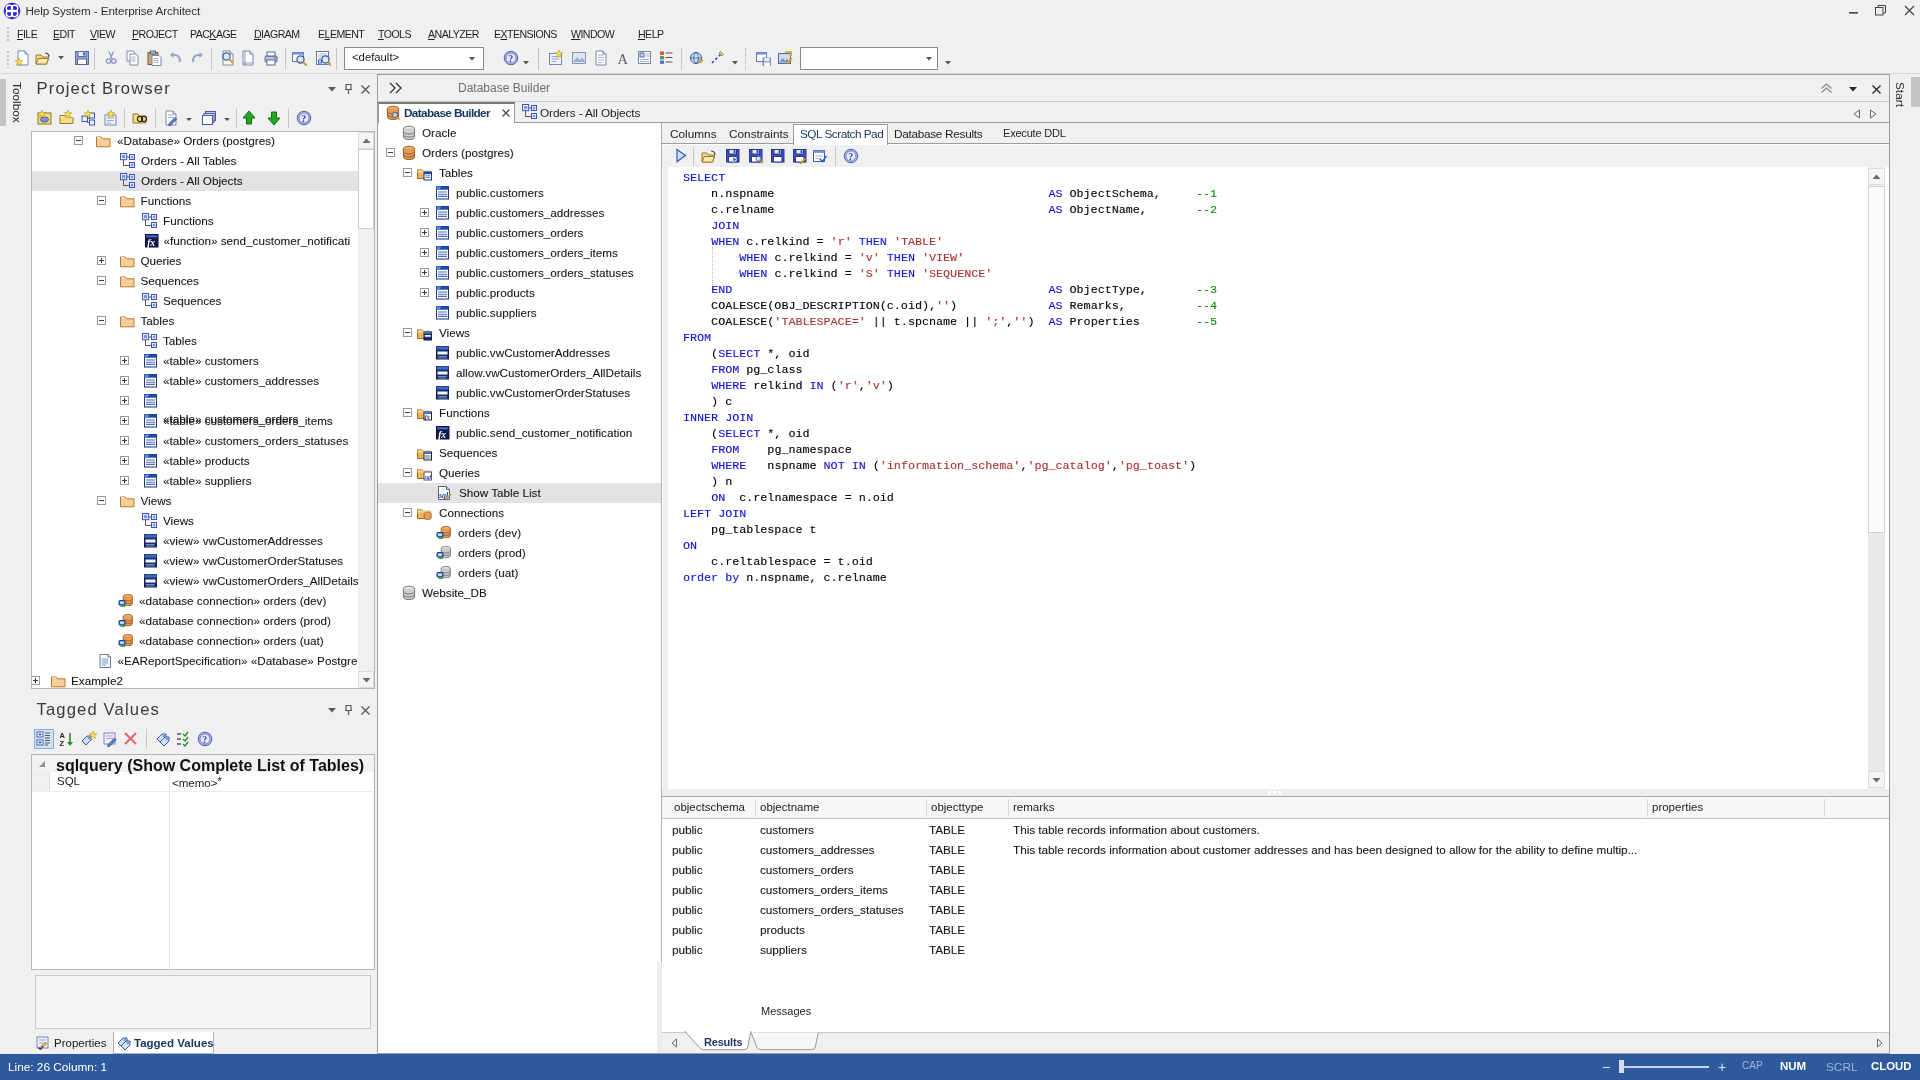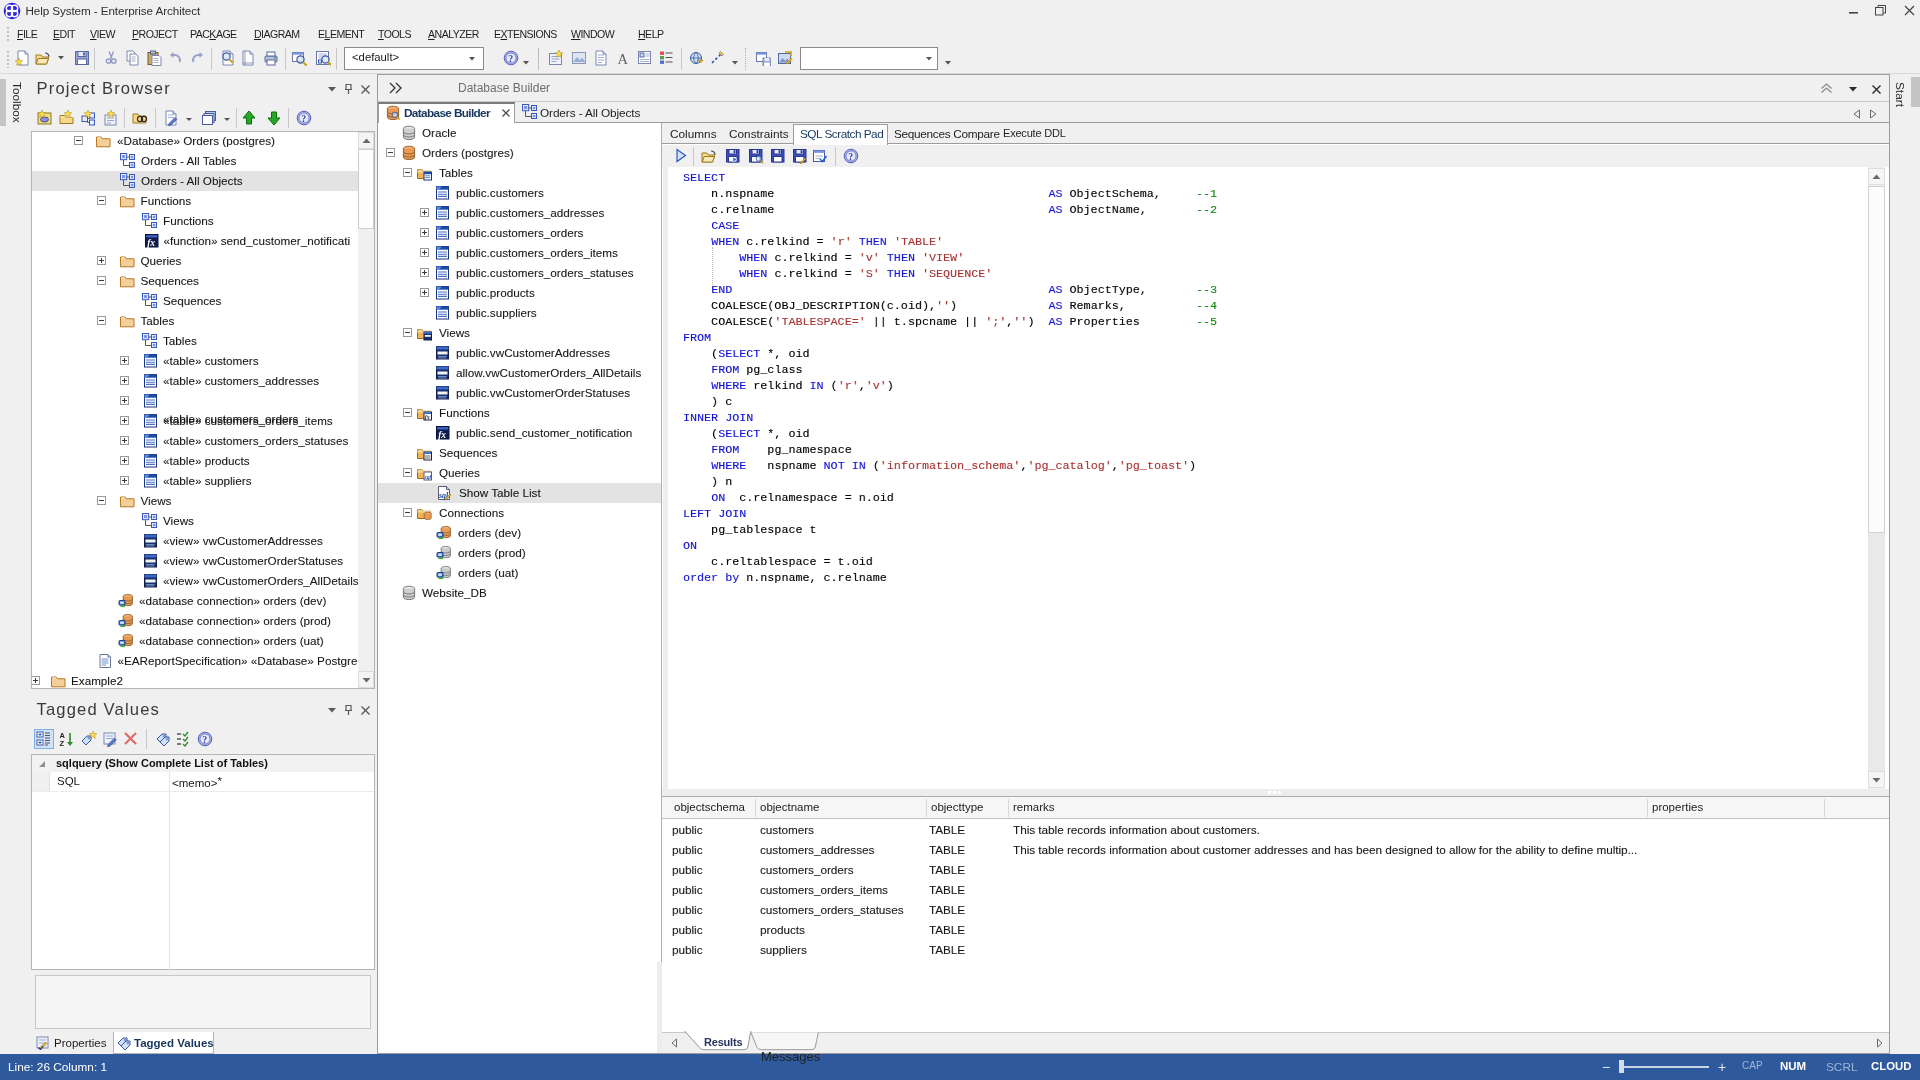--- a/index.html
+++ b/index.html
@@ -661,21 +661,21 @@
     <circle cx="8" cy="8" r="6.8" fill="#aab4e4" stroke="#5560b8"></circle>
     <circle cx="8" cy="8" r="5" fill="#e8ebfa" stroke="#7a84cc"></circle>
     <text x="5.2" y="11.5" font-size="10" font-weight="bold" fill="#3a46a0" font-family="Liberation Serif">?</text>
   </svg>
 <div class="sep" style="left:146px;top:729px;height:20px"></div>
 <div class="ab" style="left:31px;top:754px;width:344px;height:216px;background:#fff;border:1px solid #b4b4b4"></div>
 <div class="ab" style="left:32px;top:755px;width:342px;height:17px;background:#f2f2f2"></div>
 <svg style="position:absolute;left:38px;top:761px" width="8" height="7">
     <path d="M7 0 V6 H1z" fill="#909090"></path>
   </svg>
-<div class="ab" style="left:56px;top:757px;font-size:11px;font-weight:bold;color:#111">sqlquery (Show Complete List of Tables)</div>
+<div class="ab" style="left:56px;top:757px;font-size:16px;font-weight:bold;color:#111">sqlquery (Show Complete List of Tables)</div>
 <div class="ab" style="left:32px;top:772px;width:18px;height:19px;background:#f0f0f0;border-right:1px solid #e0e0e0"></div>
 <div class="ab" style="left:57px;top:775px;font-size:11.5px;color:#1a1a1a">SQL</div>
 <div class="ab" style="left:172px;top:775px;font-size:11.5px;color:#1a1a1a">&lt;memo&gt;<span style="vertical-align:2px">*</span></div>
 <div class="ab" style="left:169px;top:772px;width:1px;height:198px;background:#e4e4e4"></div>
 <div class="ab" style="left:32px;top:791px;width:342px;height:1px;background:#ececec"></div>
 <div class="ab" style="left:35px;top:975px;width:336px;height:54px;background:#f5f5f5;border:1px solid #c8c8c8"></div>
 <div class="ab" style="left:113px;top:1032px;width:101px;height:22px;background:#fff;border:1px solid #b4b4b4;border-top:none"></div>
 <svg style="position:absolute;left:36px;top:1035px" width="15" height="15">
     <rect x="1" y="2" width="11" height="11" fill="#eef2fc" stroke="#7a86b0"></rect>
     <path d="M3 5 h7 M3 8 h7" stroke="#9aa6cc"></path>
@@ -996,21 +996,21 @@
 <div class="tx" style="left:44.0px;top:0">Website_DB</div>
 </div>
 </div>
 <div class="ab" style="left:657px;top:962px;width:5px;height:91px;background:#ededed"></div>
 <div class="ab" style="left:662px;top:123px;width:1227px;height:930px;background:#fff"></div>
 <div class="ab" style="left:662px;top:123px;width:1227px;height:21px;background:#f0f0f0;border-bottom:1px solid #9c9c9c"></div>
 <div class="ab" style="left:670px;top:127px;font-size:11.8px;color:#1e1e1e;letter-spacing:0px">Columns</div>
 <div class="ab" style="left:729px;top:127px;font-size:11.8px;color:#1e1e1e;letter-spacing:0px">Constraints</div>
 <div class="ab" style="left:793px;top:124px;width:95px;height:21px;background:#fff;border:1px solid #9c9c9c;border-bottom:none"></div>
 <div class="ab" style="left:800px;top:127px;font-size:11.8px;color:#17365d;letter-spacing:-0.5px">SQL Scratch Pad</div>
-<div class="ab" style="left:894px;top:127px;font-size:11.8px;color:#1e1e1e;letter-spacing:-0.3px">Sequences Compare</div>
+<div class="ab" style="left:894px;top:127px;font-size:11.8px;color:#1e1e1e;letter-spacing:-0.3px">Database Results</div>
 <div class="ab" style="left:1003px;top:127px;font-size:11px;color:#1e1e1e;letter-spacing:-0.2px">Execute DDL</div>
 <div class="ab" style="left:662px;top:145px;width:1227px;height:22px;background:#f0f0f0"></div>
 <svg style="position:absolute;left:675px;top:148px" width="12" height="15">
     <path d="M2 1.5 L10.5 7.5 L2 13.5z" fill="#cfe0f8" stroke="#2a5ac0" stroke-width="1.2"></path>
   </svg>
 <div class="sep" style="left:693px;top:147px;height:19px"></div>
 <svg style="position:absolute;left:701px;top:148px" width="16" height="16">
     <path d="M1 5 h5 l1.5 2 h6 v1.5 l-2 5.5 h-10.5z" fill="#f7d98a" stroke="#9a7a20"></path>
     <path d="M3.2 8.5 h10.3 l-2 5.5 h-10.3z" fill="#fbe9b8" stroke="#9a7a20"></path>
     <path d="M10 3 a4 4 0 0 1 4 3" fill="none" stroke="#555" stroke-width="1.1"></path>
@@ -1057,21 +1057,21 @@
     <circle cx="8" cy="8" r="6.8" fill="#aab4e4" stroke="#5560b8"></circle>
     <circle cx="8" cy="8" r="5" fill="#e8ebfa" stroke="#7a84cc"></circle>
     <text x="5.2" y="11.5" font-size="10" font-weight="bold" fill="#3a46a0" font-family="Liberation Serif">?</text>
   </svg>
 <div class="ab" style="left:662px;top:167px;width:1227px;height:622px;background:#fff"></div>
 <div class="ab" style="left:663px;top:167px;width:5px;height:622px;background:#ededed"></div>
 <div class="ab" style="left:712px;top:247px;width:1px;height:42px;border-left:1px dotted #b8b8b8"></div>
 <div class="cl" style="left:683px;top:170px"><span class="k">SELECT</span>
     n.nspname                                       <span class="k">AS</span> ObjectSchema,     <span class="c">--1</span>
     c.relname                                       <span class="k">AS</span> ObjectName,       <span class="c">--2</span>
-    <span class="k">CASE</span>
+    <span class="k">JOIN</span>
     <span class="k">WHEN</span> c.relkind = <span class="s">'r'</span> <span class="k">THEN</span> <span class="s">'TABLE'</span>
         <span class="k">WHEN</span> c.relkind = <span class="s">'v'</span> <span class="k">THEN</span> <span class="s">'VIEW'</span>
         <span class="k">WHEN</span> c.relkind = <span class="s">'S'</span> <span class="k">THEN</span> <span class="s">'SEQUENCE'</span>
     <span class="k">END</span>                                             <span class="k">AS</span> ObjectType,       <span class="c">--3</span>
     COALESCE(OBJ_DESCRIPTION(c.oid),<span class="s">''</span>)             <span class="k">AS</span> Remarks,          <span class="c">--4</span>
     COALESCE(<span class="s">'TABLESPACE='</span> || t.spcname || <span class="s">';'</span>,<span class="s">''</span>)  <span class="k">AS</span> Properties        <span class="c">--5</span>
 <span class="k">FROM</span>
     (<span class="k">SELECT</span> *, oid
     <span class="k">FROM</span> pg_class
     <span class="k">WHERE</span> relkind <span class="k">IN</span> (<span class="s">'r'</span>,<span class="s">'v'</span>)
@@ -1146,15 +1146,15 @@
     <path d="M6.5 1 L2 5 l4.5 4z" fill="none" stroke="#6a6a6a"></path>
   </svg>
 <svg style="position:absolute;left:683px;top:1030px" width="70" height="22">
     <path d="M1.5 0 L16.5 16.5 Q17.8 19.2 20.5 19.2 L61 19.2 Q64.2 19.2 64.8 16.5 L67.8 0 Z" fill="#fff"></path>
     <path d="M1.5 1 L16.5 17.5 Q17.8 19.7 20.5 19.7 L61 19.7 Q64.2 19.7 64.8 17 L67.8 1" fill="none" stroke="#9a9a9a"></path>
   </svg>
 <div class="ab" style="left:704px;top:1036px;font-size:11px;font-weight:bold;color:#27355e;letter-spacing:-0.2px">Results</div>
 <svg style="position:absolute;left:750px;top:1032px" width="70" height="21">
     <path d="M1 0.5 L7 15.5 Q8.2 17.7 11 17.7 L61.5 17.7 Q64.7 17.7 65.3 15 L68.3 0.5" fill="#f6f6f6" stroke="#9a9a9a"></path>
   </svg>
-<div class="ab" style="left:761px;top:1049px;font-size:13px;color:#1e1e1e">Messages</div>
+<div class="ab" style="left:761px;top:1005px;font-size:11px;color:#1e1e1e">Messages</div>
 <svg style="position:absolute;left:1876px;top:1038px" width="8" height="10">
     <path d="M1.5 1 L6 5 l-4.5 4z" fill="none" stroke="#6a6a6a"></path>
   </svg>
 </body></html>

